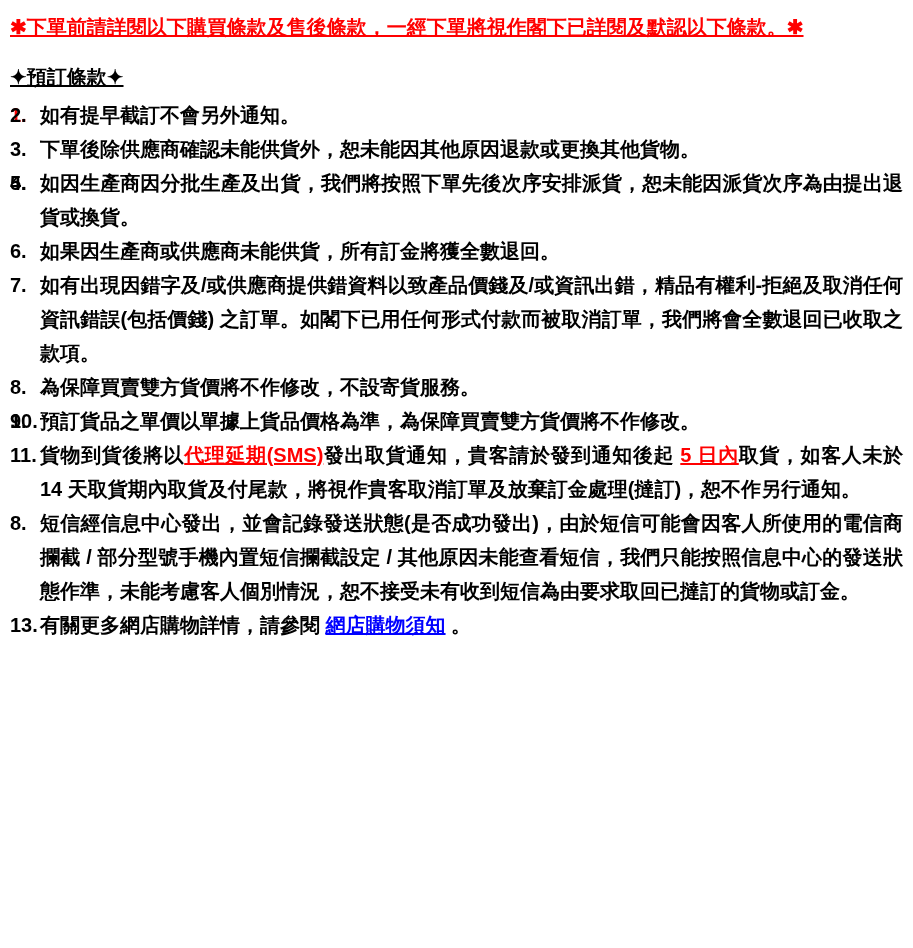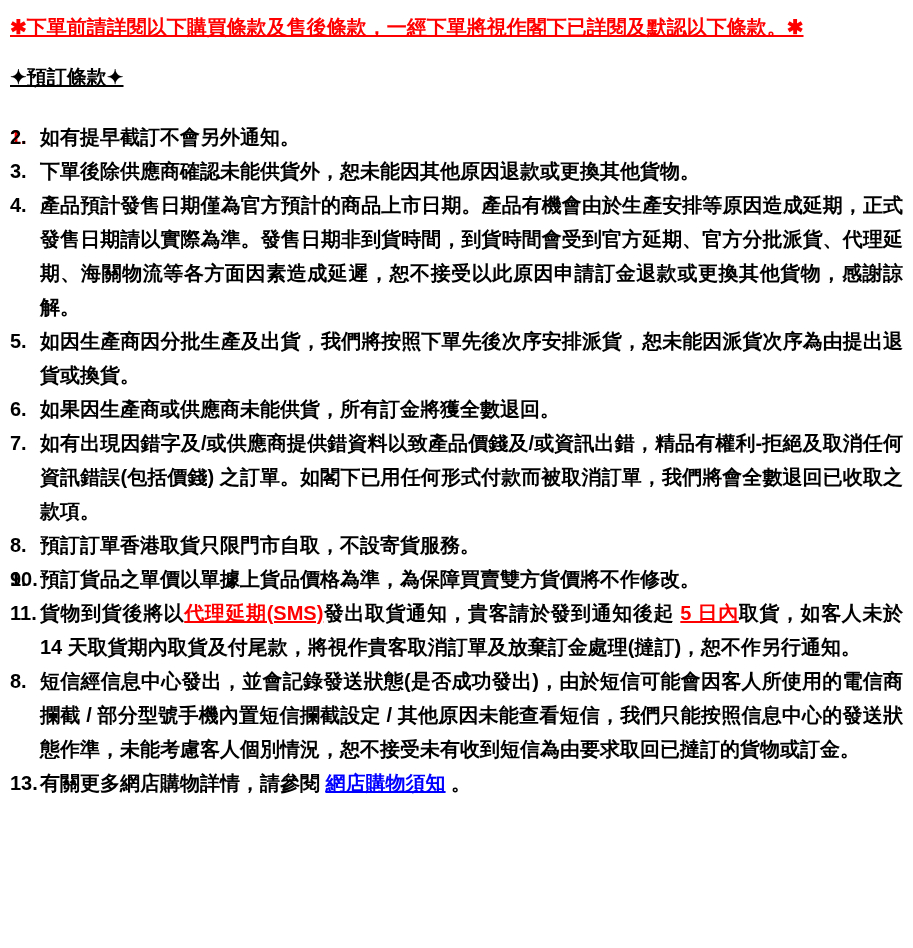--- a/index.html
+++ b/index.html
@@ -20,21 +20,21 @@
     font-size: 20px;
     line-height: 34px;
   }
   .notice-banner {
     color: var(--red, #ff0000);
     text-decoration: underline;
     margin-bottom: 16px;
     text-align: justify;
   }
   .title-row {
-    margin-bottom: 26px;
+    margin-bottom: 4px;
   }
   .section-title {
     display: inline-block;
     text-decoration: underline;
   }
   .terms {
     margin: 0;
   }
   .term {
     position: relative;
@@ -65,24 +65,24 @@
   <div class="notice-banner">✱下單前請詳閱以下購買條款及售後條款，一經下單將視作閣下已詳閱及默認以下條款。✱</div>
 
   <div class="title-row">
     <span class="section-title">✦預訂條款✦</span>
   </div>
 
   <div class="terms" id="terms-list">
       <div class="term term-red"><span class="num">1.</span></div>
       <div class="term"><span class="num">2.</span><span class="txt">如有提早截訂不會另外通知。</span></div>
       <div class="term"><span class="num">3.</span><span class="txt">下單後除供應商確認未能供貨外，恕未能因其他原因退款或更換其他貨物。</span></div>
-      <div class="term"><span class="num">4.</span><span class="txt">產品預計發售日期僅為官方預計的商品上市日期。產品有機會由於生產安排等原因造成延期，正式發售日期請以實際為準。發售日期非到貨時間，到貨時間會受到官方延期、官方分批派貨、代理延期、海關物流等各方面因素造成延遲，恕不接受以此原因申請訂金退款或更換其他貨物，感謝諒解。</span></div>
+      <div class="term"><span class="num">4.</span></div>
       <div class="term"><span class="num">5.</span><span class="txt">如因生產商因分批生產及出貨，我們將按照下單先後次序安排派貨，恕未能因派貨次序為由提出退貨或換貨。</span></div>
       <div class="term"><span class="num">6.</span><span class="txt">如果因生產商或供應商未能供貨，所有訂金將獲全數退回。</span></div>
       <div class="term"><span class="num">7.</span><span class="txt">如有出現因錯字及/或供應商提供錯資料以致產品價錢及/或資訊出錯，精品有權利-拒絕及取消任何資訊錯誤(包括價錢) 之訂單。如閣下已用任何形式付款而被取消訂單，我們將會全數退回已收取之款項。</span></div>
-      <div class="term"><span class="num">8.</span><span class="txt">預訂訂單香港取貨只限門市自取，不設寄貨服務。</span></div>
+      <div class="term"><span class="num">8.</span><span class="txt">為保障買賣雙方貨價將不作修改，不設寄貨服務。</span></div>
       <div class="term"><span class="num">9.</span></div>
       <div class="term"><span class="num">10.</span><span class="txt">預訂貨品之單價以單據上貨品價格為準，為保障買賣雙方貨價將不作修改。</span></div>
       <div class="term"><span class="num">11.</span><span class="txt">貨物到貨後將以<span class="seg-red-underline">代理延期(SMS)</span>發出取貨通知，貴客請於發到通知後起 <span class="seg-red-underline">5 日內</span>取貨，如客人未於 14 天取貨期內取貨及付尾款，將視作貴客取消訂單及放棄訂金處理(撻訂)，恕不作另行通知。</span></div>
       <div class="term"><span class="num">8.</span><span class="txt">短信經信息中心發出，並會記錄發送狀態(是否成功發出)，由於短信可能會因客人所使用的電信商攔截 / 部分型號手機內置短信攔截設定 / 其他原因未能查看短信，我們只能按照信息中心的發送狀態作準，未能考慮客人個別情況，恕不接受未有收到短信為由要求取回已撻訂的貨物或訂金。</span></div>
       <div class="term"><span class="num">13.</span><span class="txt">有關更多網店購物詳情，請參閱 <a href="#" class="seg-link">網店購物須知</a> 。</span></div>
     </div>
 </div>
 
 </body></html>

